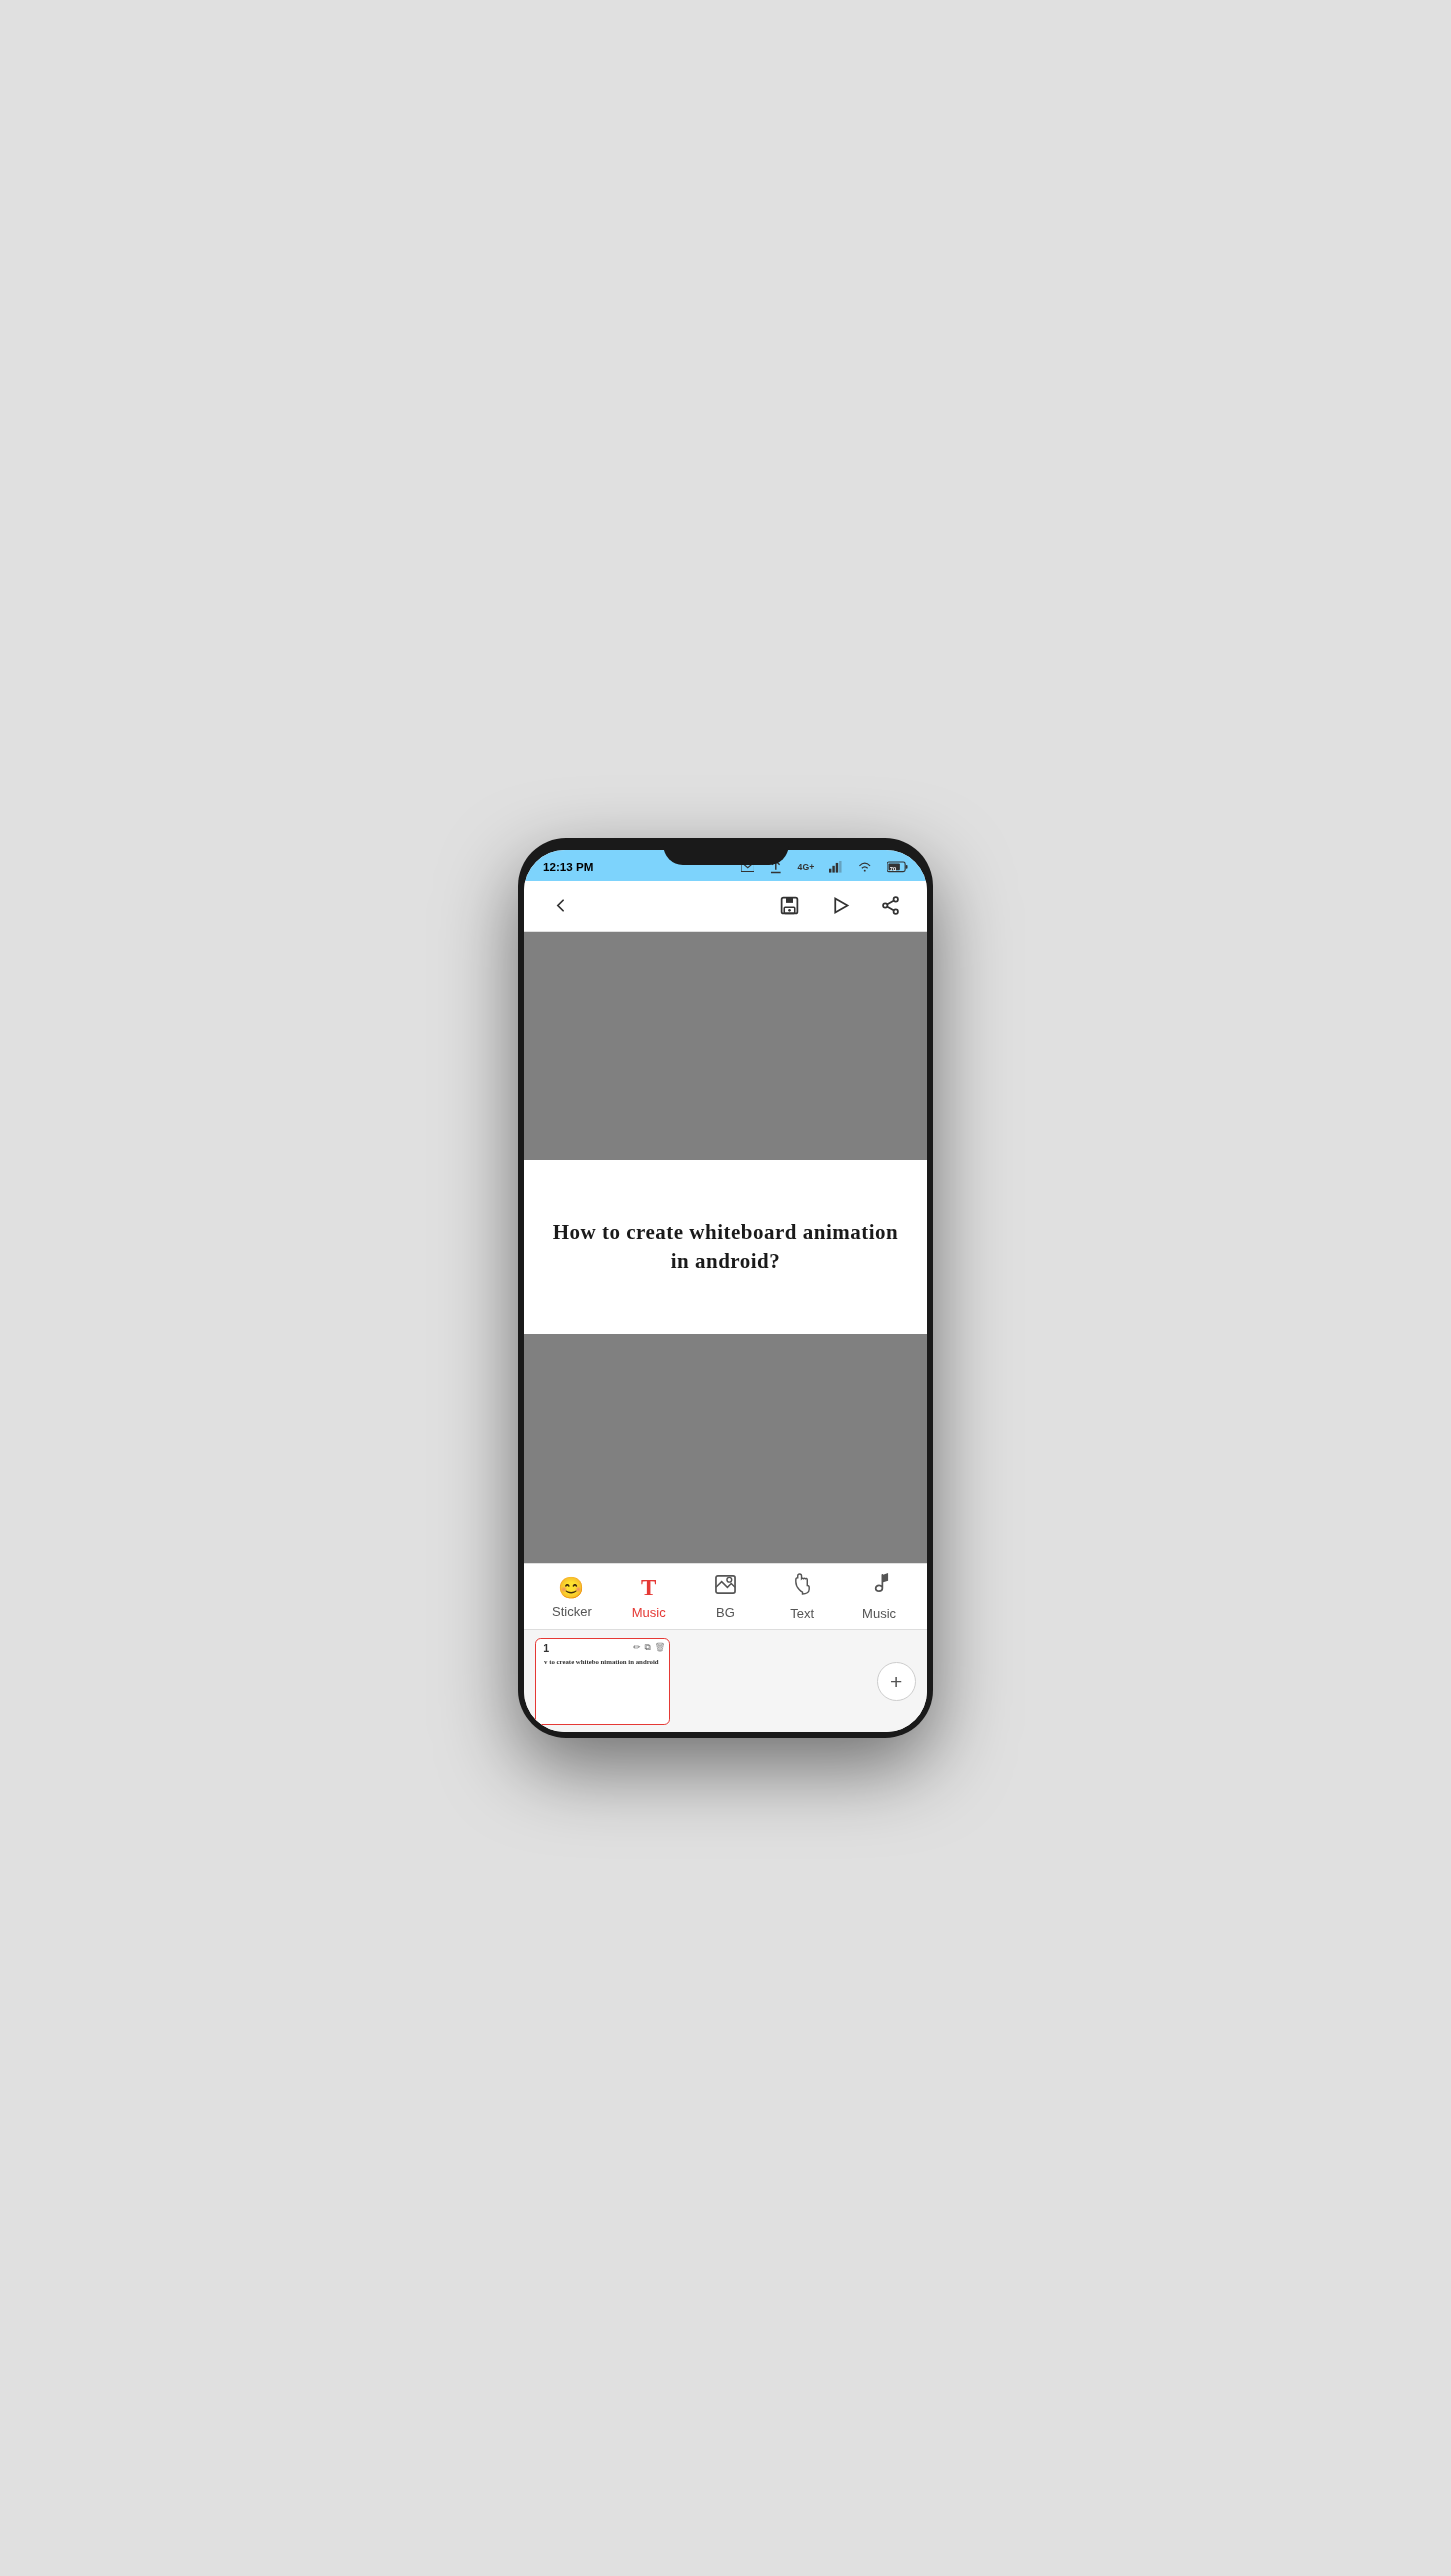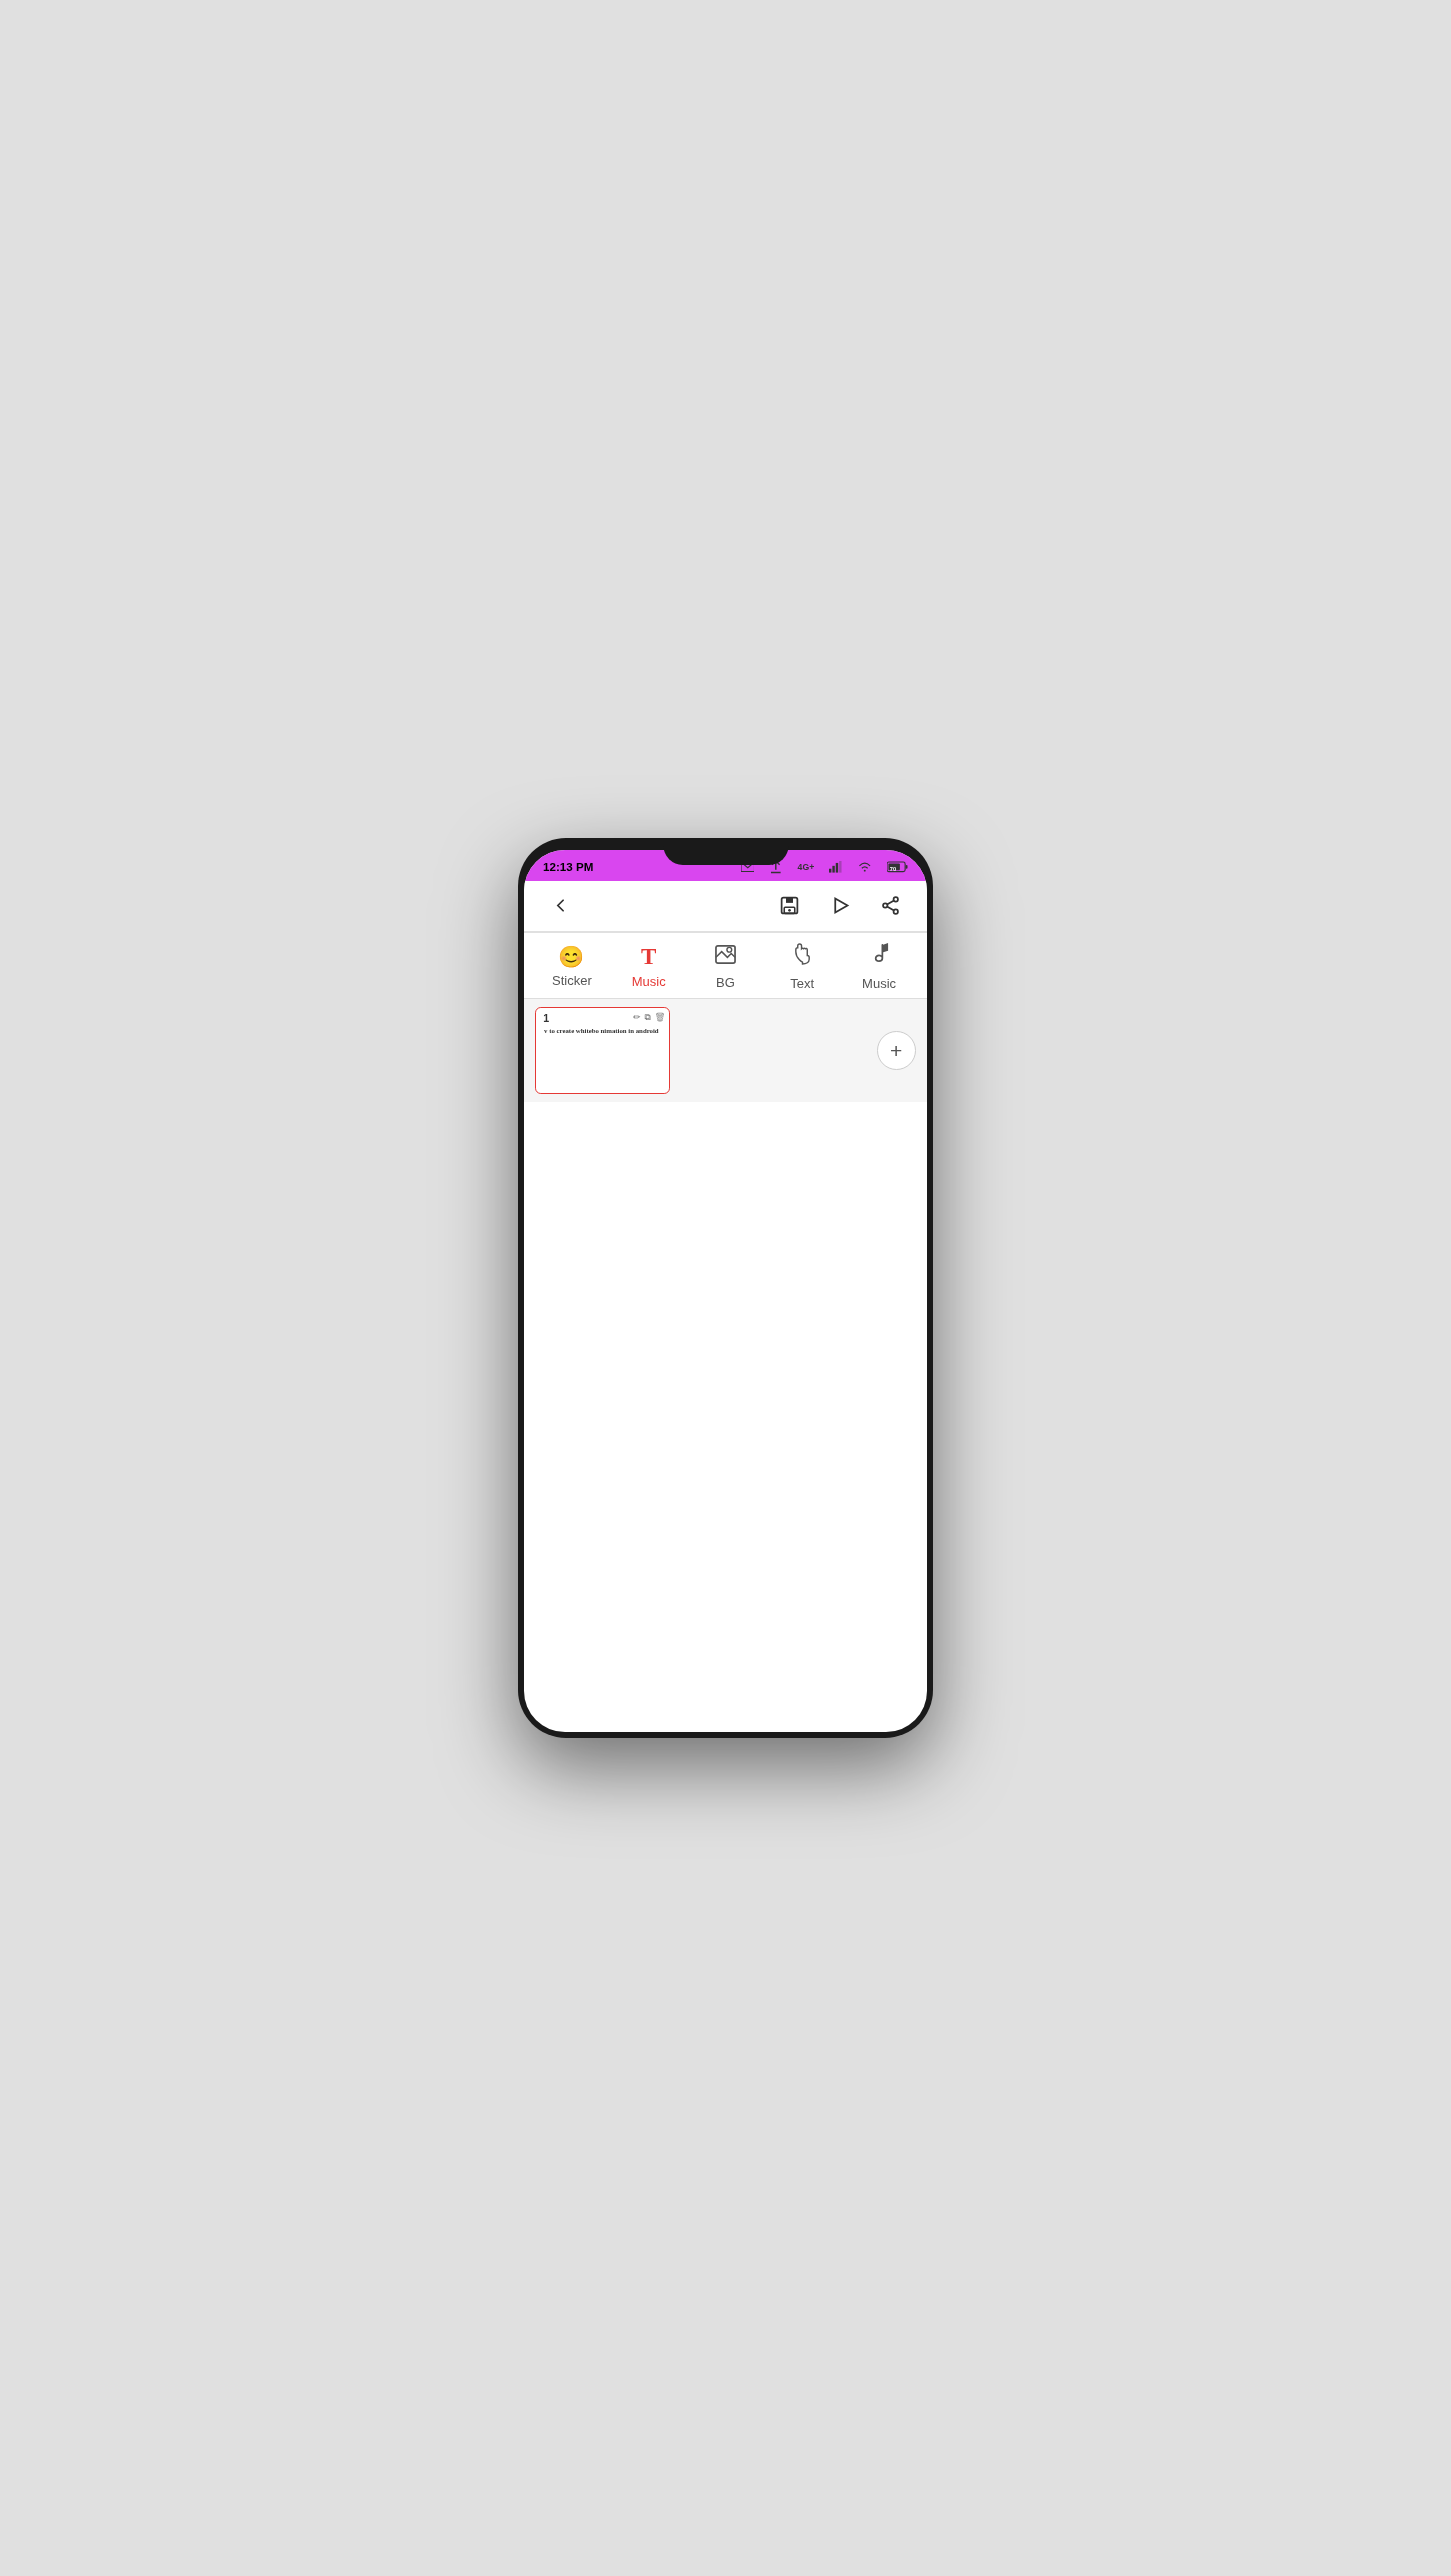--- a/index.html
+++ b/index.html
@@ -43,21 +43,21 @@
       background: #fff;
       margin: 11.6px 5.8px 5.8px 5.8px;
       border-radius: 41px;
       overflow: hidden;
       display: flex;
       flex-direction: column;
     }
 
     
     .status-bar {
-      background: #d946ef;
+      background: #7dd3fc;
       display: flex;
       justify-content: space-between;
       align-items: center;
       padding: 7.7px 19.3px 3.9px 19.3px;
       height: 31px;
       flex-shrink: 0;
       text-align: right;
     }
 
     .status-time {
@@ -328,20 +328,27 @@
             <circle cx="18" cy="5" r="2.5"></circle>
             <circle cx="6" cy="12" r="2.5"></circle>
             <circle cx="18" cy="19" r="2.5"></circle>
             <line x1="15.5" y1="6.5" x2="8.5" y2="10.5"></line>
             <line x1="8.5" y1="13.5" x2="15.5" y2="17.5"></line>
           </svg>
         </div>
       </div>
     </div>
 
+    <div class="canvas-area">
+      <div class="gray-section-top"></div>
+      <div class="white-section">
+        <div class="slide-text">How to create whiteboard animation in android?</div>
+      </div>
+      <div class="gray-section-bottom"></div>
+    </div>
 
     <div class="bottom-toolbar">
       <div class="tool-item">
         <span class="tool-icon" style="font-size:21px;">😊</span>
         <span class="tool-label">Sticker</span>
       </div>
       <div class="tool-item">
         <span class="tool-icon active" style="font-size:23px;font-weight:900;font-family:serif;">T</span>
         <span class="tool-label active">Music</span>
       </div>

